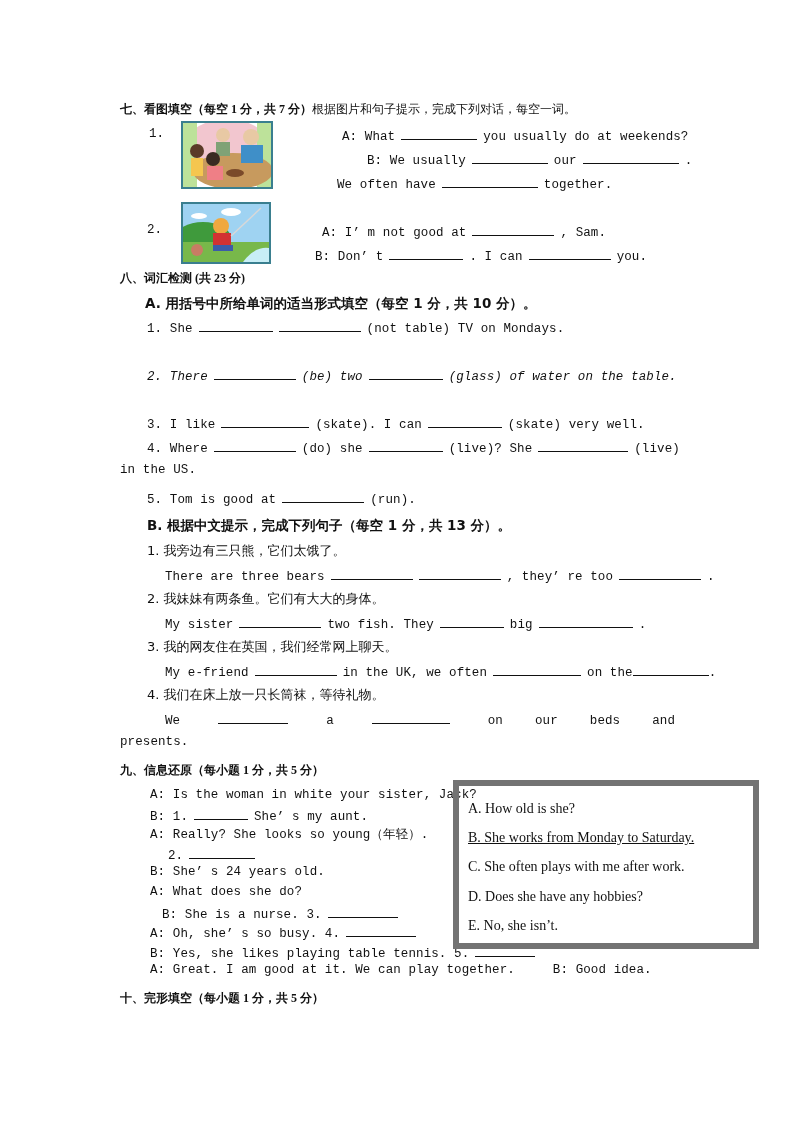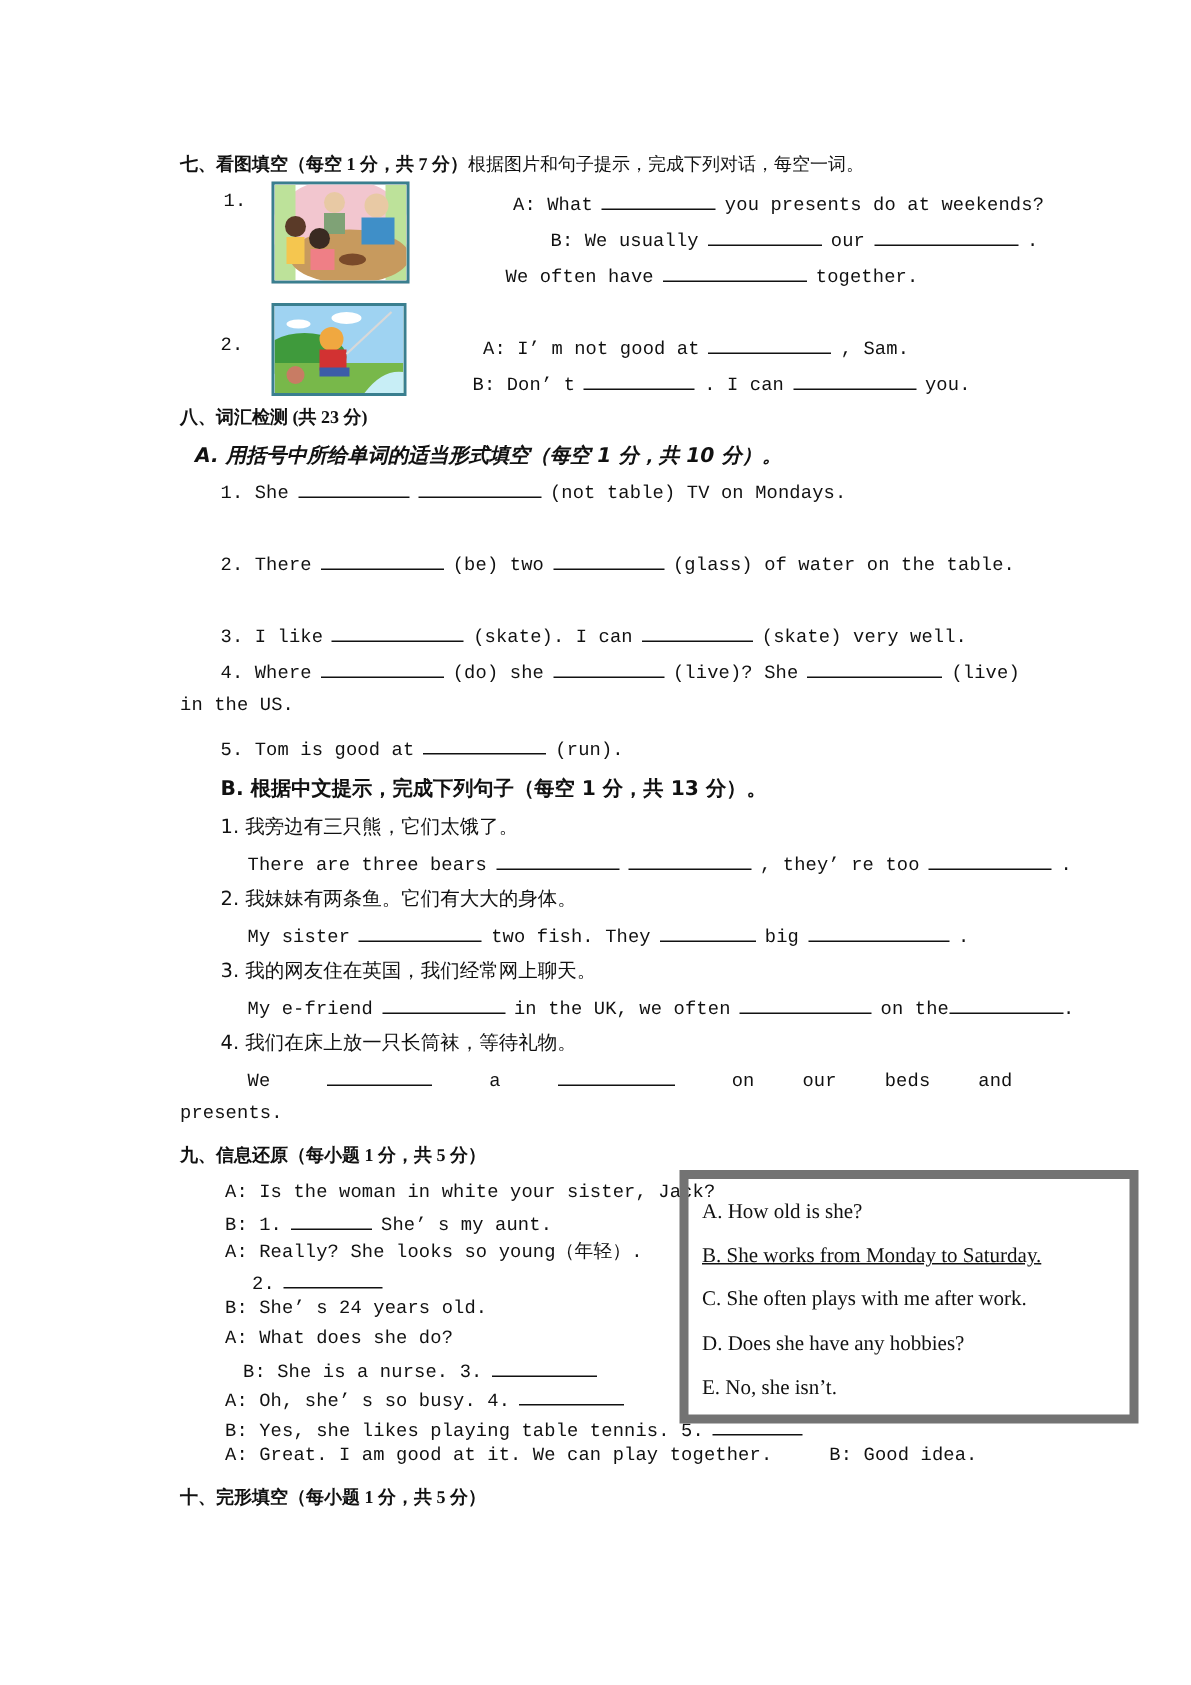--- a/index.html
+++ b/index.html
@@ -40,21 +40,21 @@
     <rect x="58" y="22" width="22" height="18" fill="#3f8fc8"></rect>
     <circle cx="14" cy="28" r="7" fill="#5a3a28"></circle>
     <rect x="8" y="35" width="12" height="18" fill="#f5c64f"></rect>
     <circle cx="30" cy="36" r="7" fill="#3a2a22"></circle>
     <rect x="24" y="43" width="16" height="14" fill="#ef7f86"></rect>
     <ellipse cx="52" cy="50" rx="9" ry="4" fill="#7a4a2a"></ellipse>
   </svg>
 </div>
 
 <div class="abs mono" style="left:342px; top:127px;">
-  <span>A: What</span><span class="blank" style="width:76px;"></span><span>you presents do at weekends?</span>
+  <span>A: What</span><span class="blank" style="width:76px;"></span><span>you usually do at weekends?</span>
 </div>
 <div class="abs mono" style="left:342px; top:151px;margin-left:25px;">
   <span>B: We usually</span><span class="blank" style="width:76px;"></span><span>our</span><span class="blank" style="width:96px;"></span><span>.</span>
 </div>
 <div class="abs mono" style="left:337px; top:175px;">
   <span>We often have</span><span class="blank" style="width:96px;"></span><span>together.</span>
 </div>
 
 <div class="abs mono" style="left:147px; top:223px;">2.</div>
 <div class="pic" style="left:181px; top:202px; width:86px; height:58px;">
@@ -74,26 +74,26 @@
 </div>
 
 <div class="abs mono" style="left:322px; top:223px;">
   <span>A: I’ m not good at</span><span class="blank" style="width:82px;"></span><span>, Sam.</span>
 </div>
 <div class="abs mono" style="left:315px; top:247px;">
   <span>B: Don’ t</span><span class="blank" style="width:74px;"></span><span>. I can</span><span class="blank" style="width:82px;"></span><span>you.</span>
 </div>
 
 <div class="abs heading" style="left:120px; top:270px;">八、词汇检测 (共 23 分)</div>
-<div class="abs sub" style="left:130px; top:295px;font-style:italic;">A. 用括号中所给单词的适当形式填空（每空 1 分，共 10 分）。</div>
+<div class="abs sub" style="left:145px; top:295px;">A. 用括号中所给单词的适当形式填空（每空 1 分，共 10 分）。</div>
 
 <div class="abs mono" style="left:147px; top:319px;">
   <span>1. She</span><span class="blank" style="width:74px;"></span><span class="blank" style="width:82px; margin-left:0;"></span><span>(not table) TV on Mondays.</span>
 </div>
-<div class="abs mono" style="left:147px; top:367px;">
+<div class="abs mono" style="left:147px; top:367px;font-style:italic;">
   <span>2. There</span><span class="blank" style="width:82px;"></span><span>(be) two</span><span class="blank" style="width:74px;"></span><span>(glass) of water on the table.</span>
 </div>
 <div class="abs mono" style="left:147px; top:415px;">
   <span>3. I like</span><span class="blank" style="width:88px;"></span><span>(skate). I can</span><span class="blank" style="width:74px;"></span><span>(skate) very well.</span>
 </div>
 <div class="abs mono" style="left:147px; top:439px;">
   <span>4. Where</span><span class="blank" style="width:82px;"></span><span>(do) she</span><span class="blank" style="width:74px;"></span><span>(live)? She</span><span class="blank" style="width:90px;"></span><span>(live)</span>
 </div>
 <div class="abs mono" style="left:120px; top:463px;">in the US.</div>
 <div class="abs mono" style="left:147px; top:490px;">

